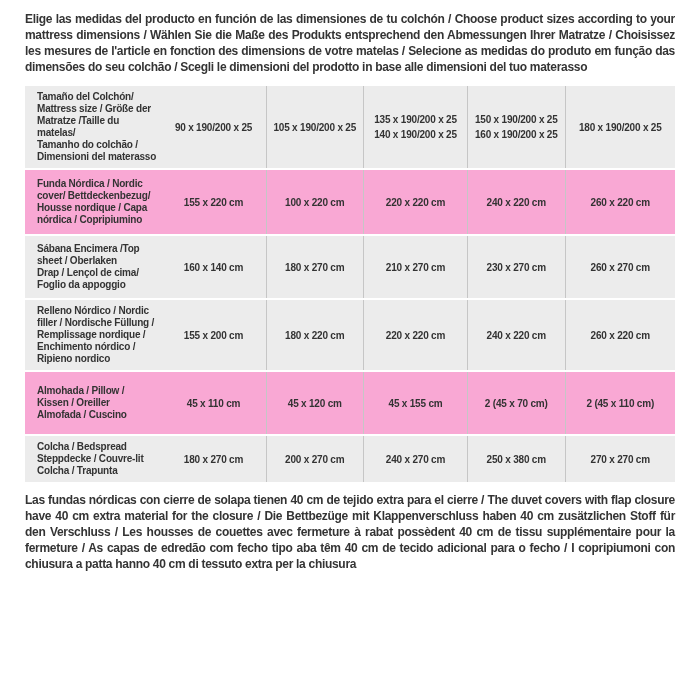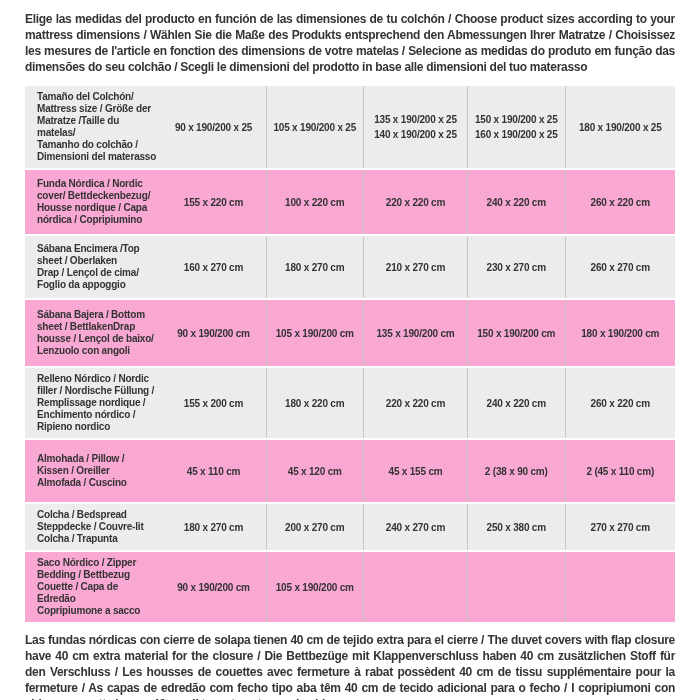--- a/index.html
+++ b/index.html
@@ -103,78 +103,56 @@
         <td class="cell">100 x 220 cm</td>
         <td class="cell">220 x 220 cm</td>
         <td class="cell">240 x 220 cm</td>
         <td class="cell">260 x 220 cm</td>
       </tr>
       <tr class="shaded r3">
         <td class="label">Sábana Encimera /Top
 sheet / Oberlaken
 Drap / Lençol de cima/
 Foglio da appoggio</td>
-        <td class="cell">160 x 270 cm</td>
+        <td class="cell">160 x 140 cm</td>
         <td class="cell">180 x 270 cm</td>
         <td class="cell">210 x 270 cm</td>
         <td class="cell">230 x 270 cm</td>
         <td class="cell">260 x 270 cm</td>
-      </tr>
-      <tr class="plain r4">
-        <td class="label">Sábana Bajera / Bottom
-sheet / BettlakenDrap
-housse / Lençol de baixo/
-Lenzuolo con angoli</td>
-        <td class="cell">90 x 190/200 cm</td>
-        <td class="cell">105 x 190/200 cm</td>
-        <td class="cell">135 x 190/200 cm</td>
-        <td class="cell">150 x 190/200 cm</td>
-        <td class="cell">180 x 190/200 cm</td>
       </tr>
       <tr class="shaded r5">
         <td class="label">Relleno Nórdico / Nordic
 filler / Nordische Füllung /
 Remplissage nordique /
 Enchimento nórdico /
 Ripieno nordico</td>
         <td class="cell">155 x 200 cm</td>
         <td class="cell">180 x 220 cm</td>
         <td class="cell">220 x 220 cm</td>
         <td class="cell">240 x 220 cm</td>
         <td class="cell">260 x 220 cm</td>
       </tr>
       <tr class="plain r6">
         <td class="label">Almohada  / Pillow /
 Kissen / Oreiller
 Almofada / Cuscino</td>
         <td class="cell">45 x 110 cm</td>
         <td class="cell">45 x 120 cm</td>
         <td class="cell">45 x 155 cm</td>
-        <td class="cell">2 (38 x 90 cm)</td>
+        <td class="cell">2 (45 x 70 cm)</td>
         <td class="cell">2 (45 x 110 cm)</td>
       </tr>
       <tr class="shaded r7">
         <td class="label">Colcha / Bedspread
 Steppdecke / Couvre-lit
 Colcha / Trapunta</td>
         <td class="cell">180 x 270 cm</td>
         <td class="cell">200 x 270 cm</td>
         <td class="cell">240 x 270 cm</td>
         <td class="cell">250 x 380 cm</td>
         <td class="cell">270 x 270 cm</td>
       </tr>
-      <tr class="plain r8">
-        <td class="label">Saco Nórdico / Zipper
-Bedding / Bettbezug
-Couette  / Capa de Edredão
-Copripiumone a sacco</td>
-        <td class="cell">90 x 190/200 cm</td>
-        <td class="cell">105 x 190/200 cm</td>
-        <td class="cell"></td>
-        <td class="cell"></td>
-        <td class="cell"></td>
-      </tr>
     </tbody>
   </table>
 
   <p class="para note">Las fundas nórdicas con cierre de solapa tienen 40 cm de tejido extra para el cierre  / The duvet covers with flap closure have 40 cm extra material for the closure / Die Bettbezüge mit Klappenverschluss haben 40 cm zusätzlichen Stoff für den Verschluss / Les housses de couettes avec fermeture à rabat possèdent 40 cm de tissu supplémentaire pour la fermeture / As capas de edredão com fecho tipo aba têm 40 cm de tecido adicional para o fecho / I copripiumoni con chiusura a patta hanno 40 cm di tessuto extra per la chiusura</p>
 
 </div>
 
 </body></html>

